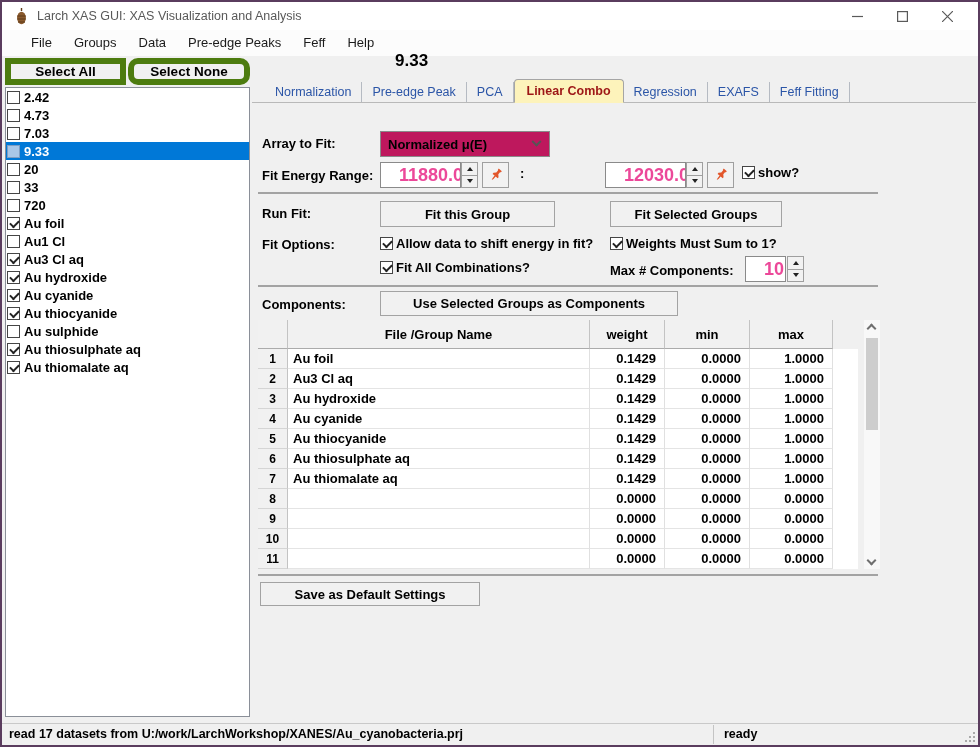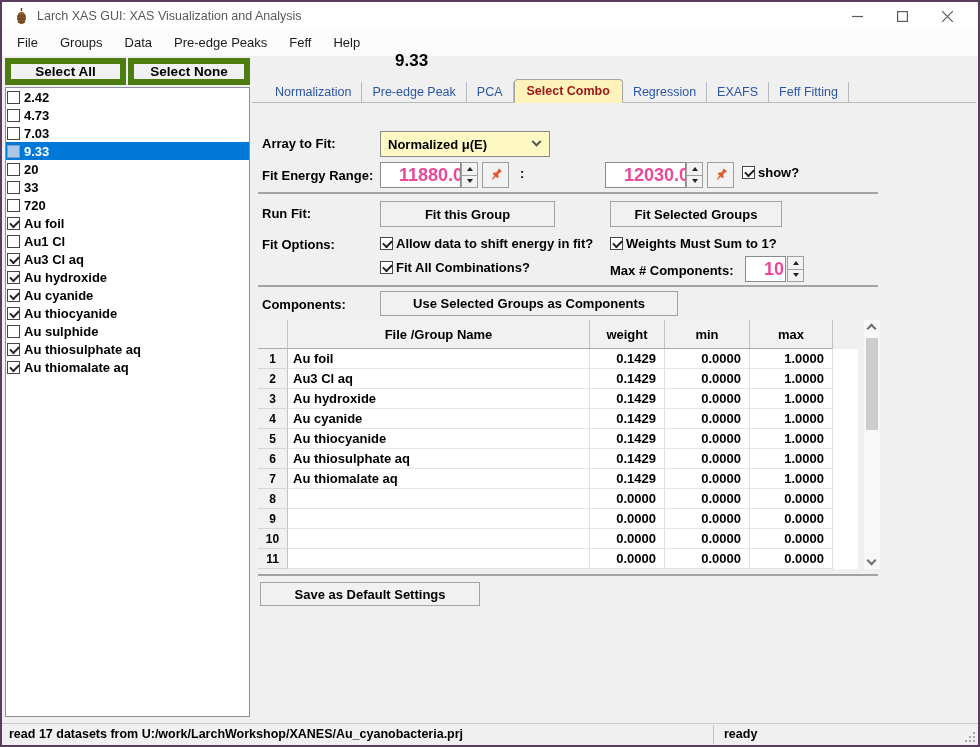--- a/index.html
+++ b/index.html
@@ -9,49 +9,49 @@
   .app { position:absolute; inset:0; }
 
   
   .titlebar { position:absolute; top:0; left:0; right:0; height:28px; background:#ffffff; display:flex; align-items:center; }
   .app-icon { margin-left:13px; display:flex; align-items:center; }
   .title-text { margin-left:9px; font-size:12.5px; color:#595959; }
   .win-controls { position:absolute; right:8px; top:0; height:28px; display:flex; }
   .win-btn { width:45px; height:28px; display:flex; align-items:center; justify-content:center; }
 
   
-  .menubar { position:absolute; top:28px; left:0; right:0; height:26px; background:#fcfcfc; display:flex; align-items:center; padding-left:4px; }
+  .menubar { position:absolute; top:28px; left:0; right:0; height:26px; background:#fcfcfc; display:flex; align-items:center; padding-left:18px; }
   .menu-item { padding:0 11px; font-size:13px; color:#1b1b1b; line-height:26px; }
 
   
   .sidebar { position:absolute; top:54px; left:0; width:250px; bottom:22px; background:#f0f0f0; }
   .side-btn { position:absolute; top:2px; height:27px; background:#f1f1f1; border:6px solid #4d7c0f; font-weight:700; font-size:13.5px; color:#000; display:flex; align-items:center; justify-content:center; }
   #btn-select-all { left:3px; width:121px; }
-  #btn-select-none { left:126px; width:122px; }
+  #btn-select-none { left:126px; width:122px;border-radius:10px; }
   .group-list { position:absolute; left:3px; right:2px; top:31px; bottom:6px; background:#fff; border:1px solid #8a8f98; overflow:hidden; }
   .list-item { height:18px; display:flex; align-items:center; padding-left:1px; }
   .cb { width:13px; height:13px; background:#fff; border:1px solid #454545; position:relative; flex:none; }
   .cb.checked::after { content:""; position:absolute; left:2px; top:2px; width:7px; height:4px; border-left:2px solid #222; border-bottom:2px solid #222; transform:rotate(-45deg); }
   .list-label { margin-left:4px; font-weight:700; font-size:13px; color:#000; white-space:nowrap; }
   .list-item.selected { background:#0078d7; }
   .list-item.selected .list-label { color:#fff; }
   .list-item.selected .cb { background:#a9c7e8; border-color:#7e9dc2; }
 
   
   .main { position:absolute; top:54px; left:250px; right:0; bottom:22px; background:#f0f0f0; }
   .group-title { position:absolute; left:143px; top:-5px; font-size:17px; font-weight:700; color:#000; }
 
   .tabstrip { position:absolute; left:0; right:2px; top:22px; height:25px; border-bottom:1px solid #b9b9b9; display:flex; align-items:flex-end; padding-left:13px; }
   .tab { padding:3px 10px 3px; font-size:12.5px; color:#2b55a7; border-right:1px solid #b5bac2; white-space:nowrap; }
   .tab.active { background:#fdf3bb; border:1px solid #a5a5a5; border-bottom:1px solid #fdf3bb; border-radius:4px 4px 0 0; color:#9d1616; font-weight:700; margin-bottom:-1px; padding:4px 12px; }
 
   .heading { position:absolute; left:10px; top:48px; font-size:15px; font-weight:700; color:#a3121a; }
   .flabel { position:absolute; font-weight:700; font-size:13px; color:#000; white-space:nowrap; }
 
-  .combo { position:absolute; left:128px; top:75px; width:170px; height:26px; background:#fef9c3; border:1px solid #8a8a8a; display:flex; align-items:center; }
+  .combo { position:absolute; left:128px; top:75px; width:170px; height:26px; background:#be185d; border:1px solid #8a8a8a; display:flex; align-items:center; }
   .combo-text { padding-left:7px; font-weight:700; font-size:13px; flex:1; }
   .chev-down { width:7px; height:7px; border-right:2px solid #555; border-bottom:2px solid #555; transform:rotate(45deg) translate(-2px,-2px); margin-right:9px; flex:none; }
 
   .numbox { position:absolute; height:26px; background:#fff; border:1px solid #8a8a8a; font-weight:700; font-size:18px; padding:0 0 0 18px; color:#ec4899; }
   .spin { position:absolute; width:17px; height:26px; display:flex; flex-direction:column; }
   .spin-b { flex:1; background:#f2f2f2; border:1px solid #9f9f9f; display:flex; align-items:center; justify-content:center; }
   .spin-b + .spin-b { margin-top:-1px; }
   .tri-u { width:0; height:0; border-left:3px solid transparent; border-right:3px solid transparent; border-bottom:4px solid #222; }
   .tri-d { width:0; height:0; border-left:3px solid transparent; border-right:3px solid transparent; border-top:4px solid #222; }
   .pin-btn { position:absolute; width:27px; height:26px; background:#f2f2f2; border:1px solid #9f9f9f; display:flex; align-items:center; justify-content:center; }
@@ -207,21 +207,21 @@
         </div>
     </div>
 
     <div class="main">
       <div class="group-title">9.33</div>
 
       <div class="tabstrip" id="tabbar">
           <div class="tab">Normalization</div>
           <div class="tab">Pre-edge Peak</div>
           <div class="tab">PCA</div>
-          <div class="tab active">Select Combo</div>
+          <div class="tab active">Linear Combo</div>
           <div class="tab">Regression</div>
           <div class="tab">EXAFS</div>
           <div class="tab">Feff Fitting</div>
         </div>
 
 
       <div class="flabel" style="left:10px; top:80px;">Array to Fit:</div>
       <div class="combo">
         <span class="combo-text">Normalized μ(E)</span>
         <span class="chev-down"></span>

